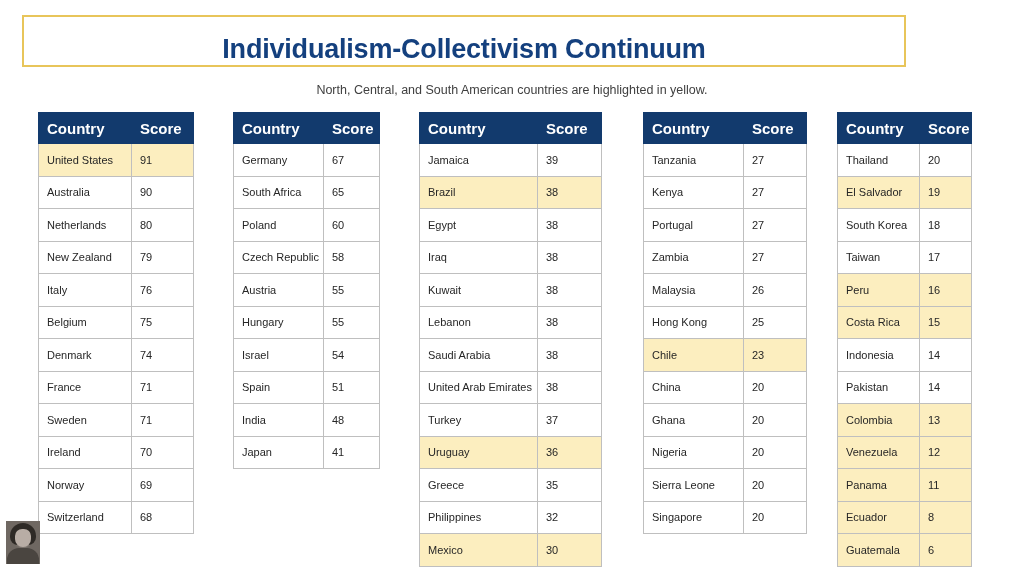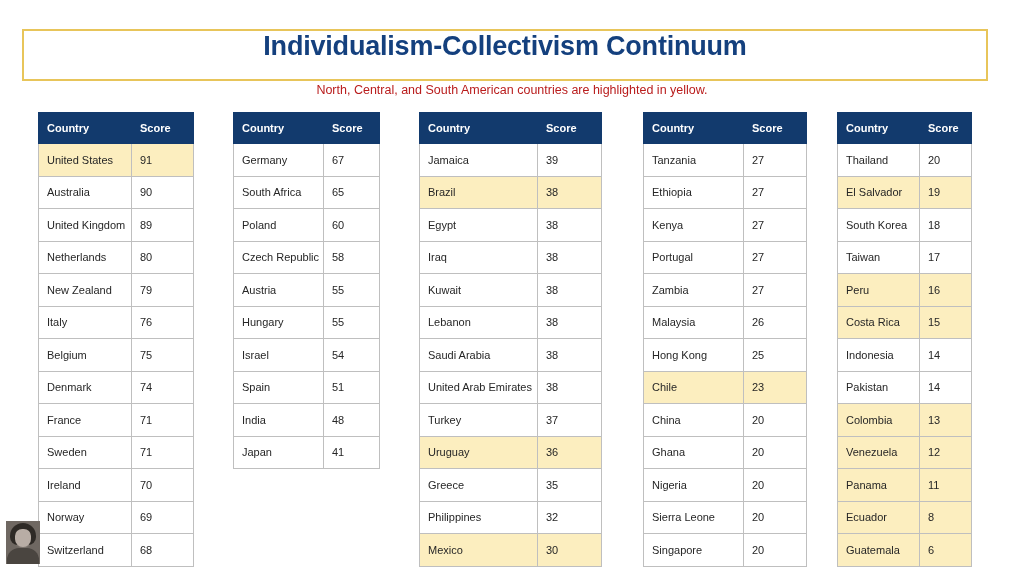--- a/index.html
+++ b/index.html
@@ -14,47 +14,46 @@
     overflow: hidden;
     font-family: "Liberation Sans", sans-serif;
     color: #1a1a1a;
   }
 
   
   #title-banner {
     position: absolute;
     left: 22px;
     top: 15px;
-    width: 966px;
+    width: 884px;
     height: 52px;
     border: 2px solid #e8c55a;
     background: #ffffff;
     box-sizing: border-box;
     display: flex;
-    align-items: flex-start;
+    align-items: flex-end;
     justify-content: center;
-    margin-top: 14px;
   }
   #page-title {
     font-size: 27px;
     font-weight: bold;
     color: #14407e;
     letter-spacing: -0.2px;
     white-space: nowrap;
   }
 
   
   #subtitle {
     position: absolute;
     left: 0;
     top: 83px;
     width: 1024px;
     text-align: center;
     font-size: 12.5px;
-    color: #b91c1c;
+    color: #404040;
   }
 
   
   #tables-strip {
     position: absolute;
     left: 0;
     top: 112px;
     width: 1024px;
     height: 450px;
   }
@@ -62,21 +61,21 @@
     position: absolute;
     top: 0;
     border-collapse: collapse;
     table-layout: fixed;
     font-size: 11px;
     background: #ffffff;
   }
   .score-table th {
     background: #123a6d;
     color: #ffffff;
-    font-size: 11px;
+    font-size: 15px;
     font-weight: bold;
     text-align: left;
     padding: 0 8px;
     height: 30px;
     border: 1px solid #123a6d;
     white-space: nowrap;
   }
   .score-table td {
     border: 1px solid #bfbfbf;
     padding: 0 8px;
@@ -169,24 +168,20 @@
       <tbody>
         <tr class="highlight">
           <td>United States</td>
           <td>91</td>
         </tr>
         <tr>
           <td>Australia</td>
           <td>90</td>
         </tr>
         <tr>
-          <td>United Kingdom</td>
-          <td>89</td>
-        </tr>
-        <tr>
           <td>Netherlands</td>
           <td>80</td>
         </tr>
         <tr>
           <td>New Zealand</td>
           <td>79</td>
         </tr>
         <tr>
           <td>Italy</td>
           <td>76</td>
@@ -351,24 +346,20 @@
           <th>Country</th>
           <th>Score</th>
         </tr>
       </thead>
       <tbody>
         <tr>
           <td>Tanzania</td>
           <td>27</td>
         </tr>
         <tr>
-          <td>Ethiopia</td>
-          <td>27</td>
-        </tr>
-        <tr>
           <td>Kenya</td>
           <td>27</td>
         </tr>
         <tr>
           <td>Portugal</td>
           <td>27</td>
         </tr>
         <tr>
           <td>Zambia</td>
           <td>27</td>

